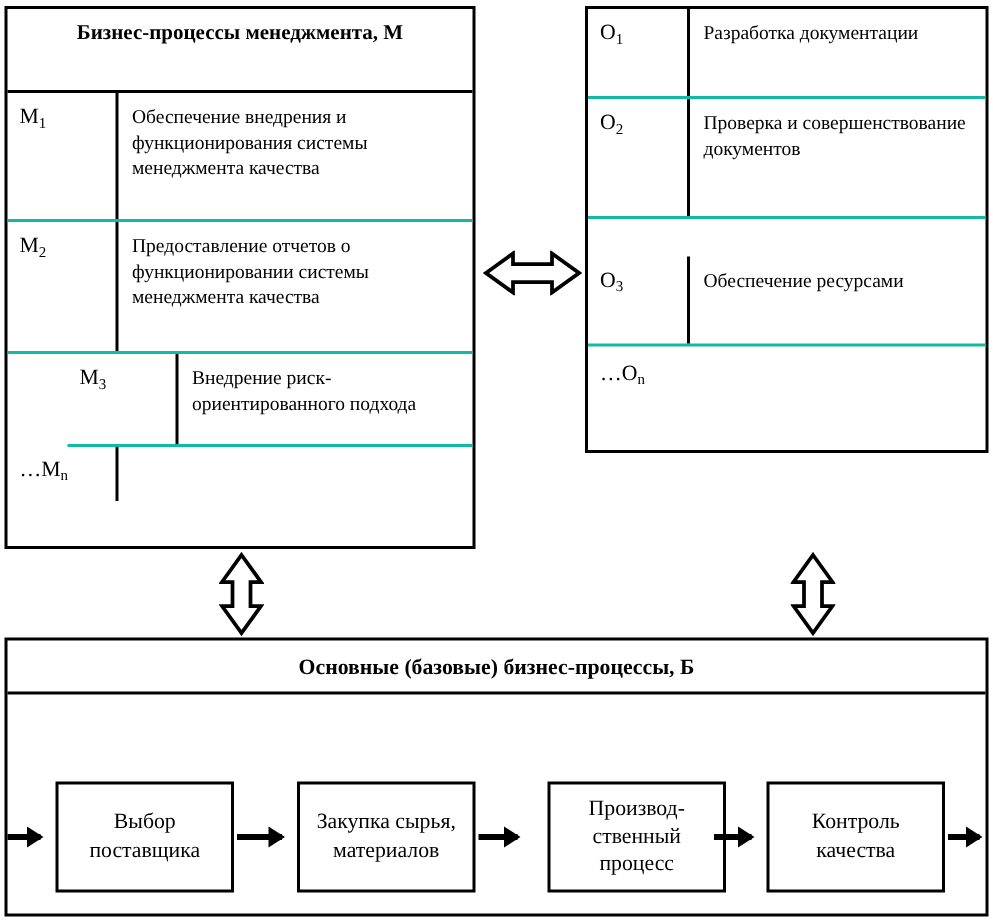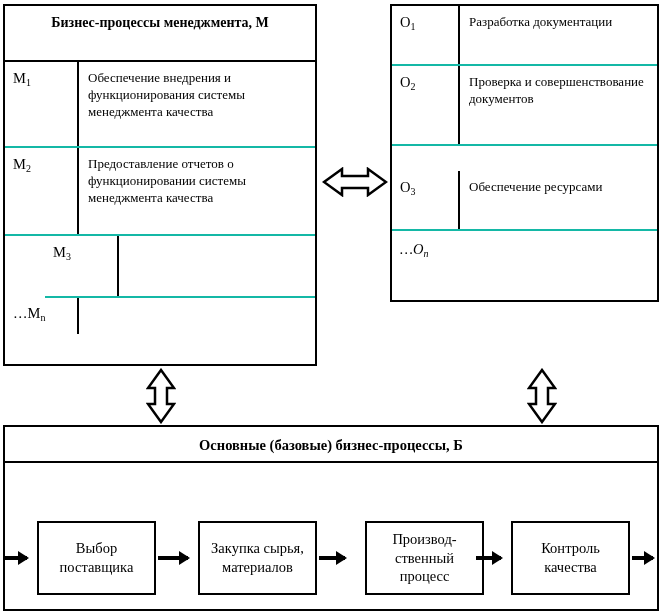--- a/index.html
+++ b/index.html
@@ -48,21 +48,21 @@
   }
   .cell-code {
     width: 74px;
     flex: 0 0 74px;
     border-right: 2px solid #000;
     box-sizing: border-box;
     padding: 7px 6px 7px 8px;
     font-size: 14.5px;
     line-height: 1.3;
   }
-  .cell-code.nob { border-right: none; font-style: italic; }
+  .cell-code.nob { border-right: none; }
   .cell-text {
     flex: 1 1 auto;
     box-sizing: border-box;
     padding: 7px 8px 7px 9px;
     font-size: 13px;
     line-height: 1.32;
   }
   sub {
     font-size: 10px;
     vertical-align: baseline;
@@ -197,20 +197,21 @@
       <div class="cell-text">Обеспечение внедрения и функционирования системы менеджмента качества</div>
     </div>
 
     <div class="row row-m2">
       <div class="cell-code"><span>М</span><sub>2</sub></div>
       <div class="cell-text">Предоставление отчетов о функционировании системы менеджмента качества</div>
     </div>
 
     <div class="row row-m3">
       <div class="cell-code"><span>М</span><sub>3</sub></div>
+      <div class="cell-text">Внедрение риск-ориентированного подхода</div>
     </div>
 
     <div class="row row-mn last">
       <div class="cell-code"><span>…М</span><sub>n</sub></div>
       <div class="cell-text"></div>
     </div>
   </div>
 
   <div class="panel" id="panel-o">
 

